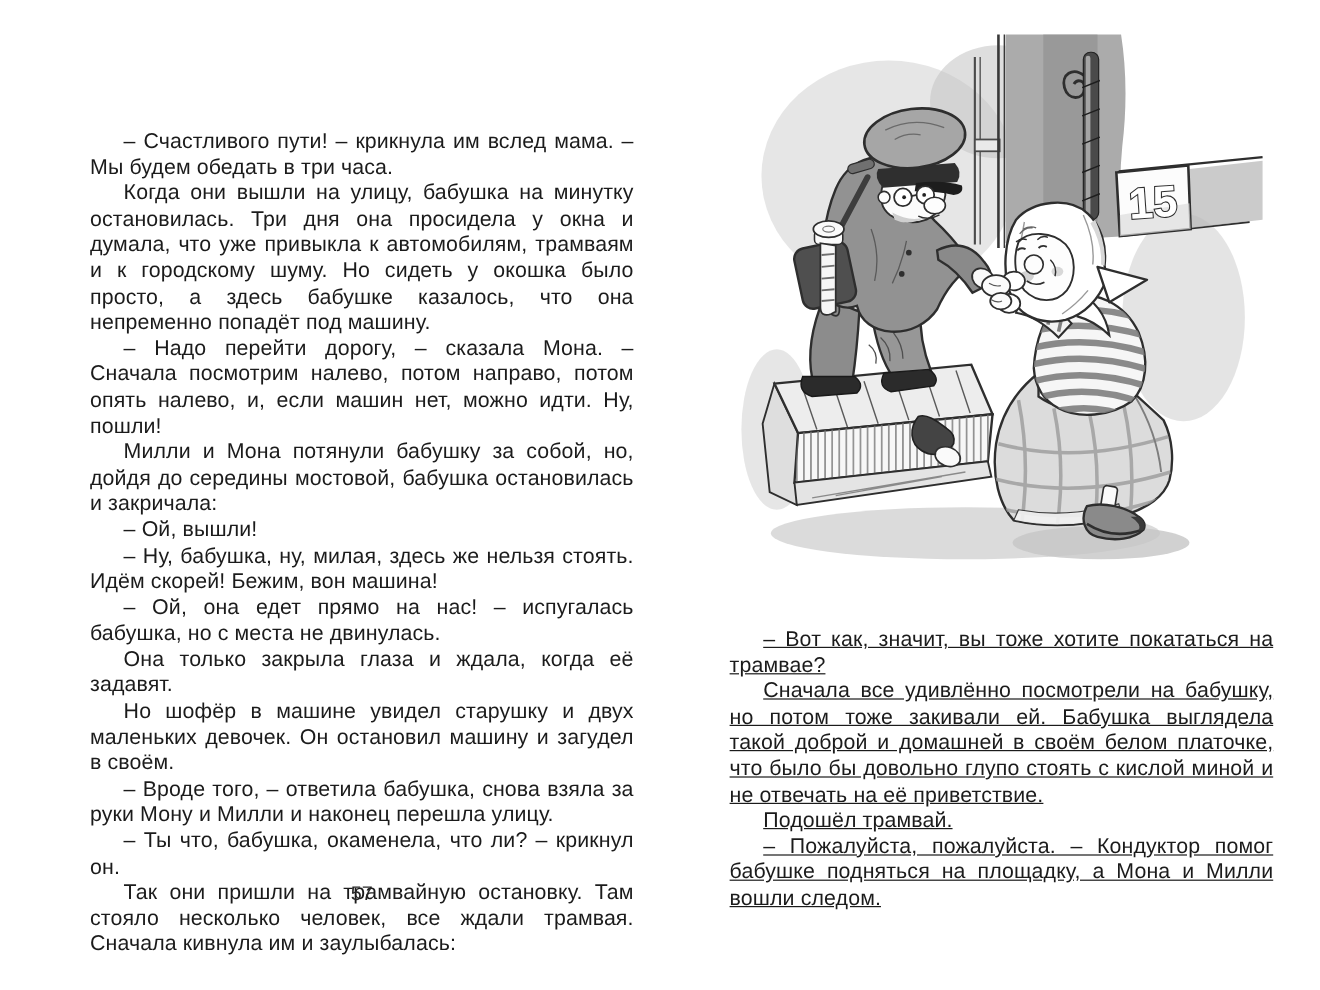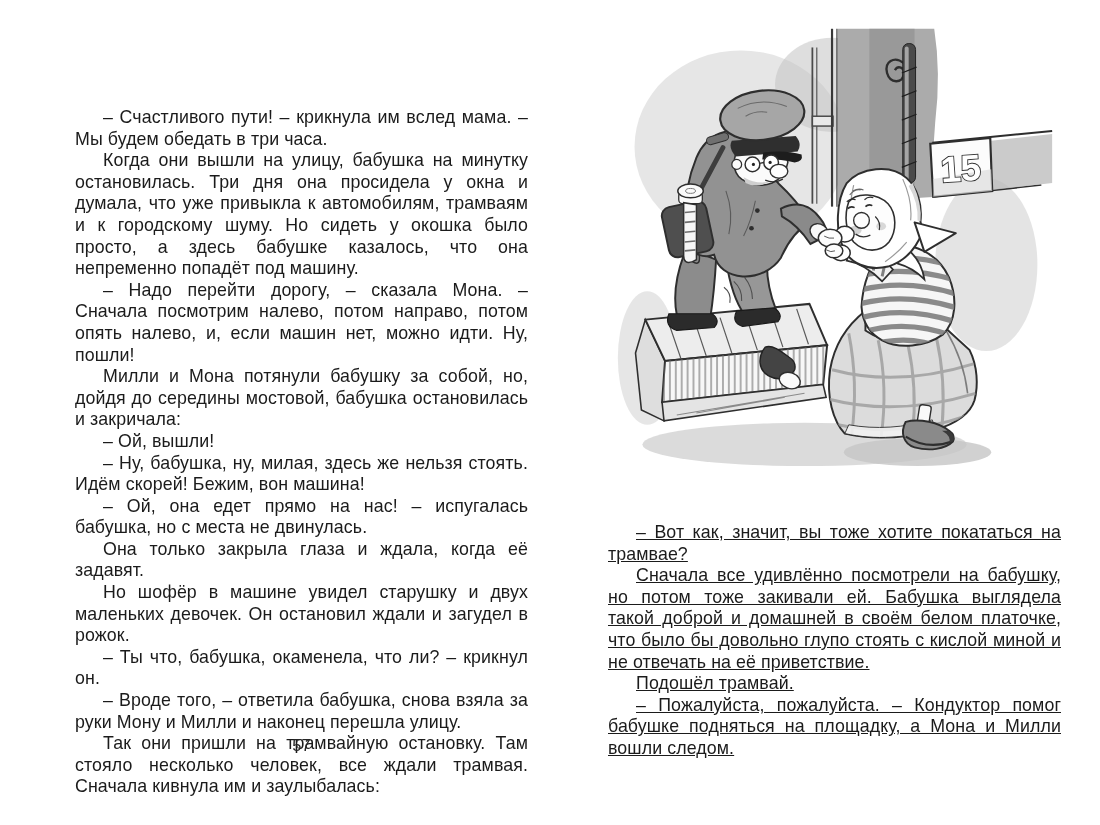--- a/index.html
+++ b/index.html
@@ -54,23 +54,23 @@
 
   <div class="text-col" id="left-col">
     <p class="para">– Счастливого пути! – крикнула им вслед мама. – Мы будем обедать в три часа.</p>
     <p class="para">Когда они вышли на улицу, бабушка на минутку остановилась. Три дня она просидела у окна и думала, что уже привыкла к автомобилям, трамваям и к городскому шуму. Но сидеть у окошка было просто, а здесь бабушке казалось, что она непременно попадёт под машину.</p>
     <p class="para">– Надо перейти дорогу, – сказала Мона. – Сначала посмотрим налево, потом направо, потом опять налево, и, если машин нет, можно идти. Ну, пошли!</p>
     <p class="para">Милли и Мона потянули бабушку за собой, но, дойдя до середины мостовой, бабушка остановилась и закричала:</p>
     <p class="para">– Ой, вышли!</p>
     <p class="para">– Ну, бабушка, ну, милая, здесь же нельзя стоять. Идём скорей! Бежим, вон машина!</p>
     <p class="para">– Ой, она едет прямо на нас! – испугалась бабушка, но с места не двинулась.</p>
     <p class="para">Она только закрыла глаза и ждала, когда её задавят.</p>
-    <p class="para">Но шофёр в машине увидел старушку и двух маленьких девочек. Он остановил ждали и загудел в рожок.</p>
+    <p class="para">Но шофёр в машине увидел старушку и двух маленьких девочек. Он остановил машину и загудел в своём.</p>
+    <p class="para">– Вроде того, – ответила бабушка, снова взяла за руки Мону и Милли и наконец перешла улицу.</p>
     <p class="para">– Ты что, бабушка, окаменела, что ли? – крикнул он.</p>
-    <p class="para">– Вроде того, – ответила бабушка, снова взяла за руки Мону и Милли и наконец перешла улицу.</p>
     <p class="para">Так они пришли на трамвайную остановку. Там стояло несколько человек, все ждали трамвая. Сначала кивнула им и заулыбалась:</p>
   </div>
   <div class="pageno" id="pageno-left">57</div>
 
   <div class="illus">
     <svg viewBox="0 0 460 465" width="452" height="457" xmlns="http://www.w3.org/2000/svg">
       <defs>
         <pattern id="vh" width="6" height="40" patternUnits="userSpaceOnUse">
           <line x1="3" y1="0" x2="3" y2="40" stroke="#777777" stroke-width="1.3"></line>
         </pattern>

